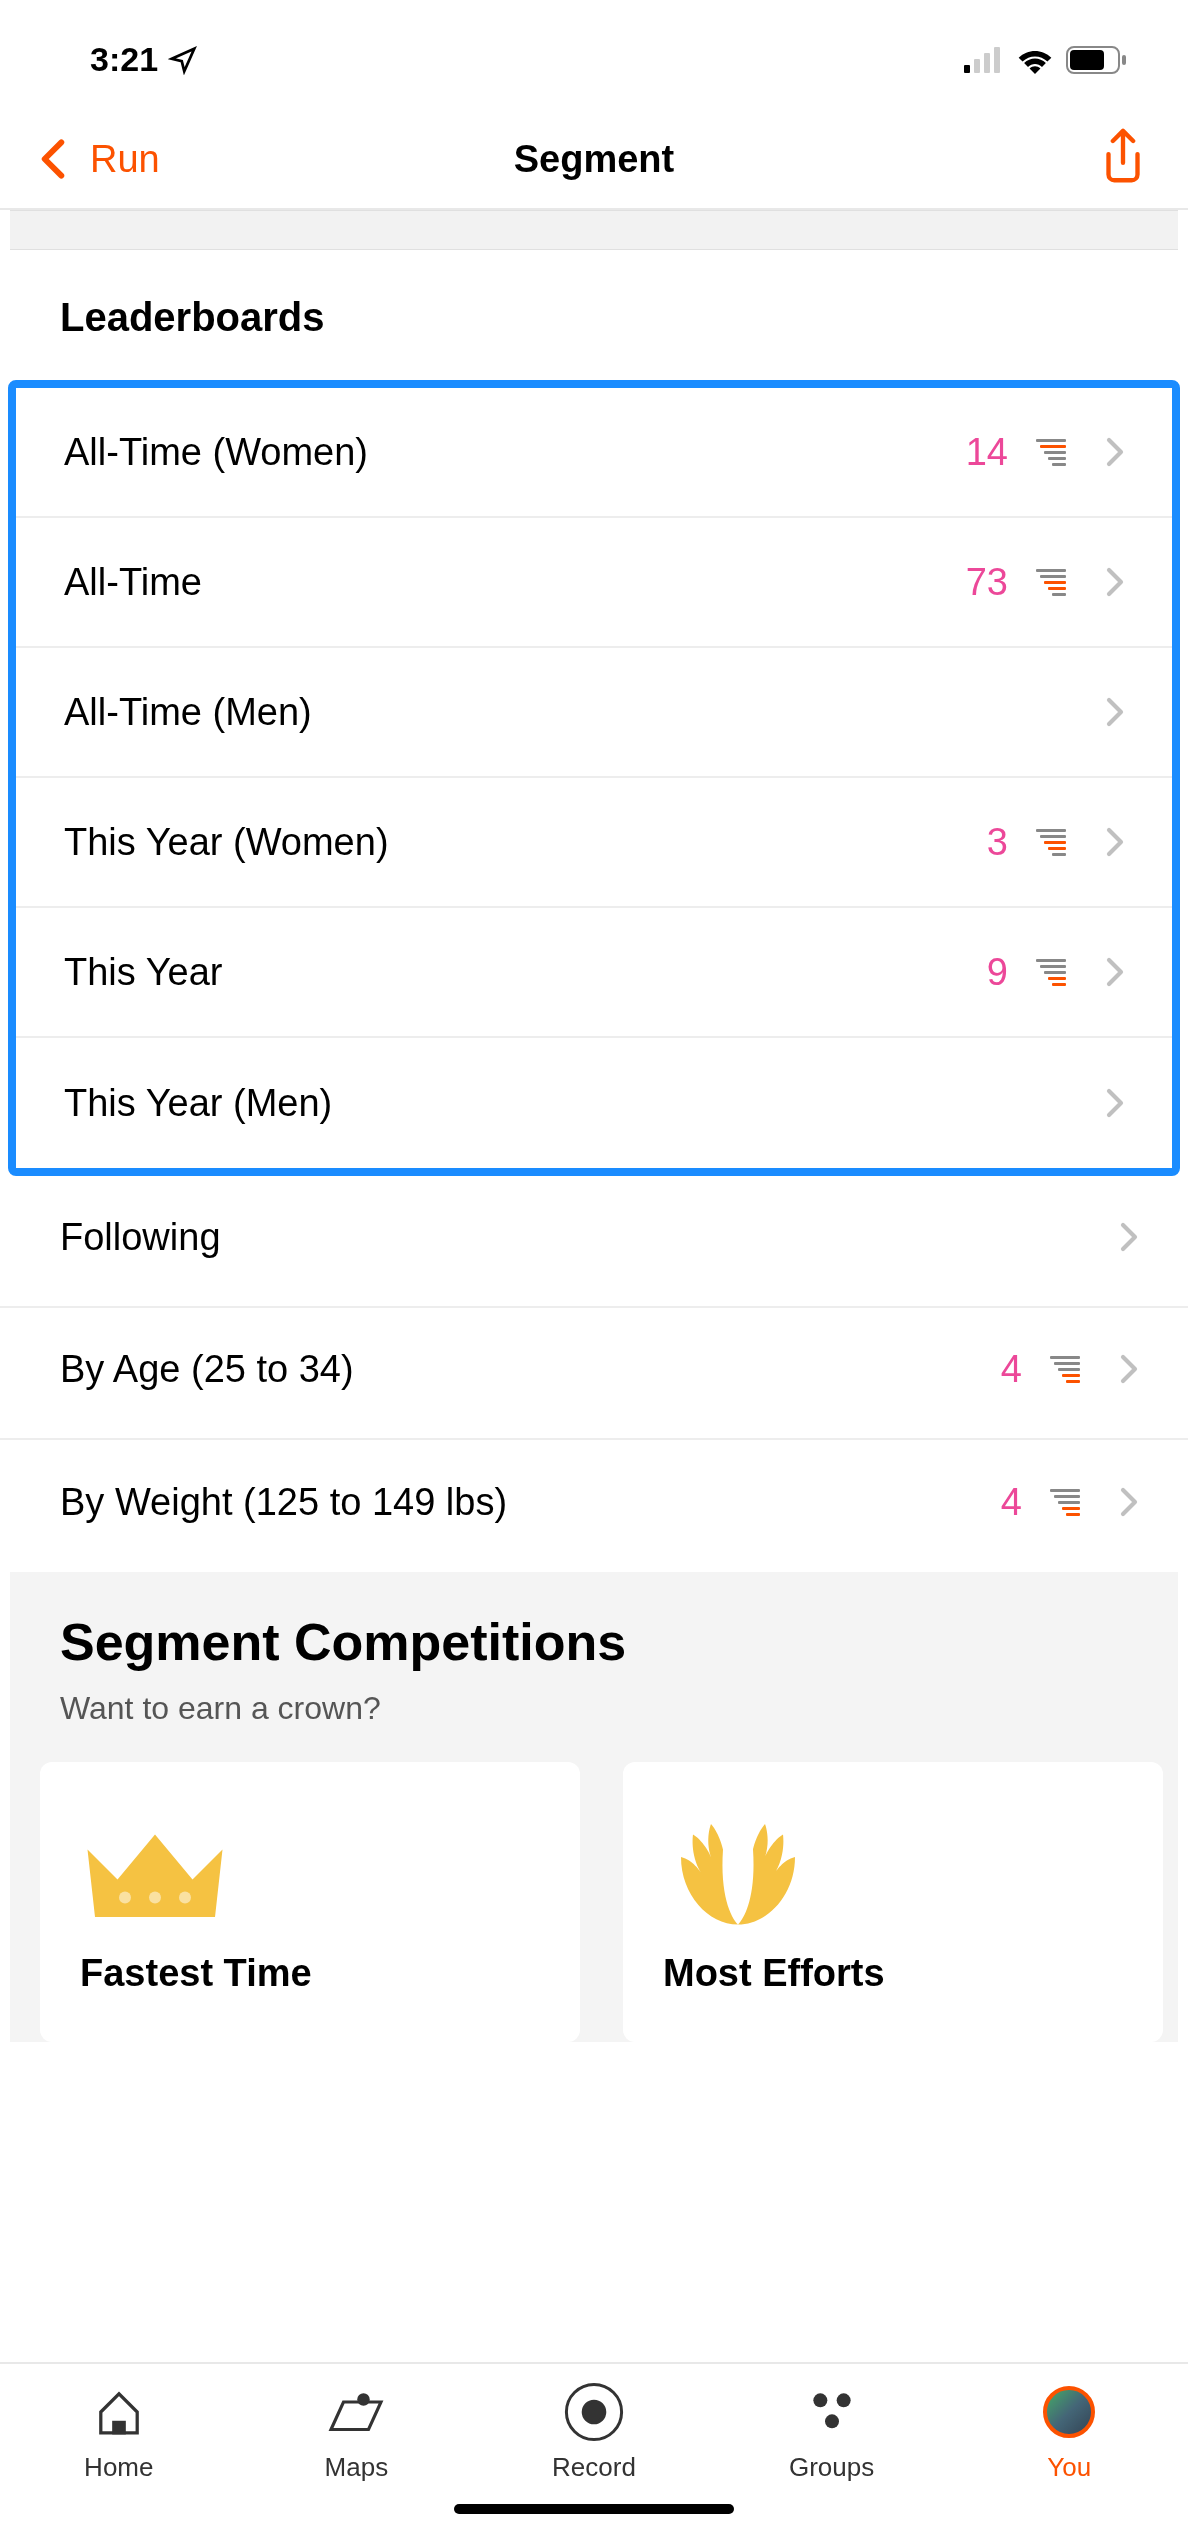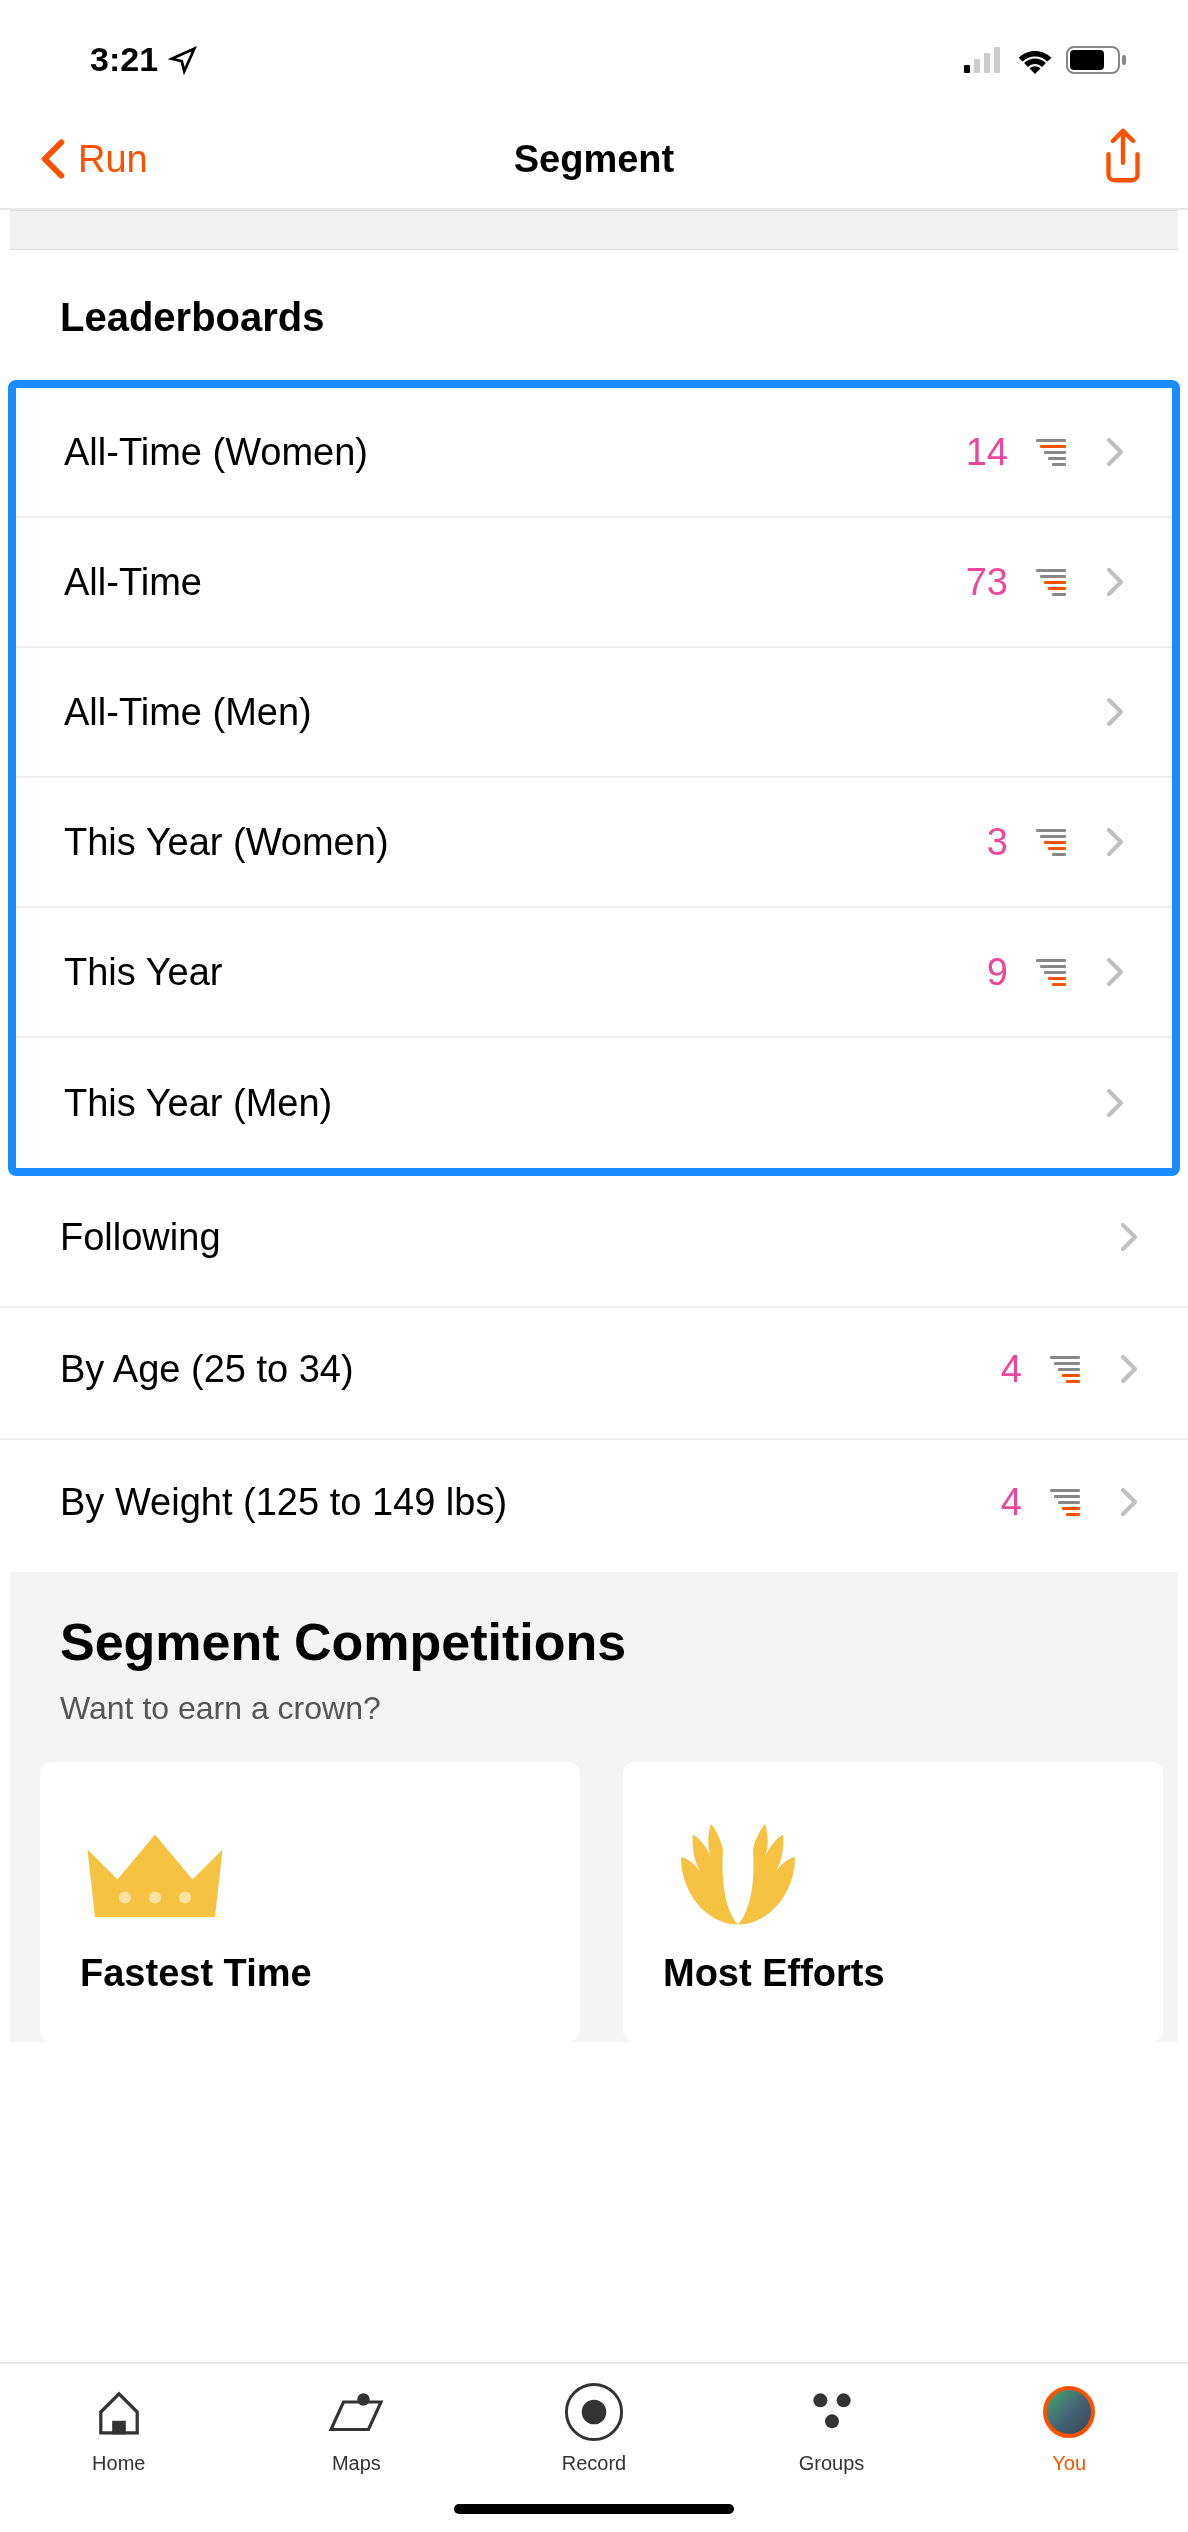--- a/index.html
+++ b/index.html
@@ -34,21 +34,21 @@
       height: 100px;
       display: flex;
       align-items: center;
       padding: 0 40px;
       position: relative;
       border-bottom: 2px solid #e8e8e8;
     }
     .back-btn {
       display: flex;
       align-items: center;
-      gap: 12px;
+      gap: 24px;
       color: #fc5200;
       font-size: 38px;
     }
     .header-title {
       position: absolute;
       left: 50%;
       transform: translateX(-50%);
       font-size: 38px;
       font-weight: 700;
       color: #000;
@@ -163,21 +163,21 @@
     .tab {
       flex: 1;
       display: flex;
       flex-direction: column;
       align-items: center;
       justify-content: flex-start;
       padding-top: 18px;
       gap: 10px;
     }
     .tab-icon { height: 60px; display: flex; align-items: center; justify-content: center; }
-    .tab-label { font-size: 20px; color: #333; }
+    .tab-label { font-size: 26px; color: #333; }
     .tab.active .tab-label { color: #fc5200; }
     .home-ind {
       position: absolute;
       bottom: 18px;
       left: 50%;
       transform: translateX(-50%);
       width: 280px;
       height: 10px;
       background: #000;
       border-radius: 6px;

